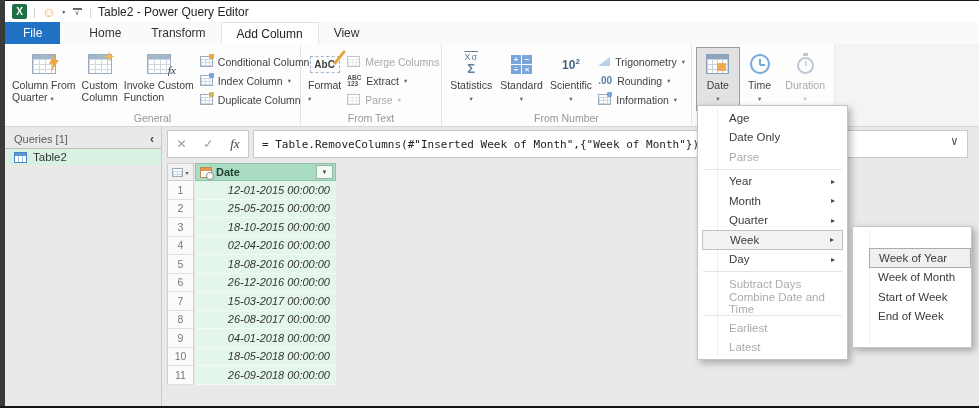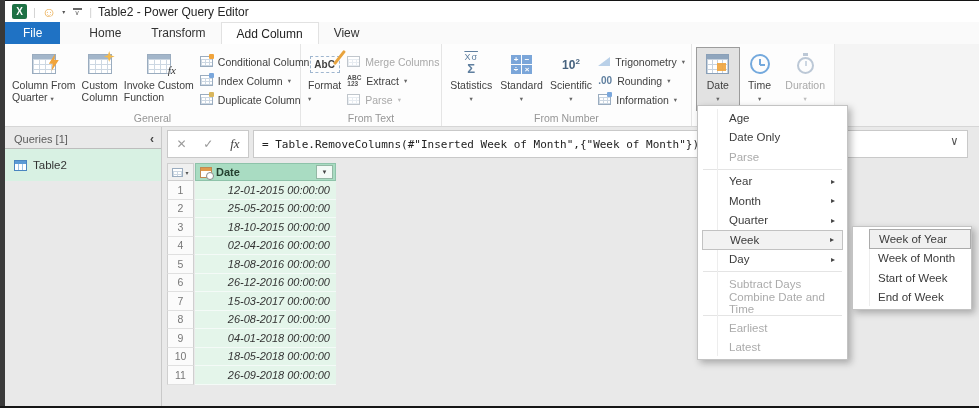--- a/index.html
+++ b/index.html
@@ -98,21 +98,21 @@
   .stopw{position:relative;width:17px;height:17px;border:2px solid #bcc8d6;border-radius:50%;box-sizing:border-box;margin-top:3px;flex:none}
   .stopw::before{content:"";position:absolute;top:-6px;left:4px;width:5px;height:3px;background:#bcc8d6}
   .stopw::after{content:"";position:absolute;left:6px;top:2px;width:2px;height:5px;background:#cdd7e2}
 
   
   .qpane{position:absolute;left:5px;top:127px;width:157px;bottom:2px;background:#e9e9e9;
          border-right:1px solid #c9c9c9;z-index:2;box-sizing:border-box}
   .qhead{display:flex;align-items:center;justify-content:space-between;padding:6px 7px 3px 9px;
          font-size:11px;color:#5c5c5c;border-bottom:1px solid #bdbdbd}
   .qcollapse{font-size:12px;color:#444;font-weight:bold;line-height:10px}
-  .qitem{display:flex;align-items:center;gap:6px;height:32px;padding-left:9px;background:#d8f1e3;font-size:11.5px;color:#333}
+  .qitem{display:flex;align-items:center;gap:6px;height:16px;padding-left:9px;background:#d8f1e3;font-size:11.5px;color:#333}
   .qicon{width:13px;height:11px;background:#fff;border:1px solid #4a86c0;position:relative;box-sizing:border-box;flex:none}
   .qicon::before{content:"";position:absolute;top:0;left:0;right:0;height:3px;background:#5b9bd5}
   .qicon::after{content:"";position:absolute;left:3px;top:3px;bottom:0;width:1px;background:#9dc3e6;box-shadow:4px 0 0 #9dc3e6}
 
   
   .fbar{position:absolute;left:167px;top:130px;right:11px;height:28px;display:flex;gap:4px;z-index:3}
   .fbtns{width:82px;background:#fff;border:1px solid #c9c9c9;display:flex;align-items:center;
          justify-content:space-around;flex:none;box-sizing:border-box}
   .fb{font-size:12px;color:#9a9a9a}
   .fx{font-family:"Liberation Serif",serif;font-style:italic;font-size:13px;color:#3f3f3f}
@@ -150,21 +150,21 @@
          box-shadow:3px 3px 7px rgba(0,0,0,.28);z-index:40;padding:2px 4px;box-sizing:border-box}
   .gut{position:absolute;left:19px;top:3px;bottom:3px;width:1px;background:#ededed}
   .mitem{position:relative;height:19.5px;display:flex;align-items:center;padding:0 8px 0 27px;
          font-size:11.5px;color:#3b3b3b;box-sizing:border-box}
   .mitem .lbl{flex:1}
   .mitem .sub{font-size:8px;color:#444}
   .mitem.disabled{color:#ababab}
   .mitem.hl{background:#f2f2f2;border:1px solid #c2c2c2}
   .msep{height:1px;background:#e4e4e4;margin:2px 1px}
   .smenu{position:absolute;left:852px;top:226px;width:120px;background:#fff;border:1px solid #c3c3c3;
-         box-shadow:3px 3px 7px rgba(0,0,0,.28);z-index:41;padding:2px 0;box-sizing:border-box}
+         box-shadow:3px 3px 7px rgba(0,0,0,.28);z-index:41;padding:21px 0;box-sizing:border-box}
   .sitem{position:relative;height:19.5px;display:flex;align-items:center;padding-left:25px;
          font-size:11.5px;color:#3b3b3b;box-sizing:border-box}
   .sitem.hl{background:#f0f0f0;border:1px solid #ababab;margin-left:16px;padding-left:9px}
 </style>
 </head>
 <body>
 
 <div class="window">
   <div class="edge-top"></div>
   <div class="edge-left"></div>

